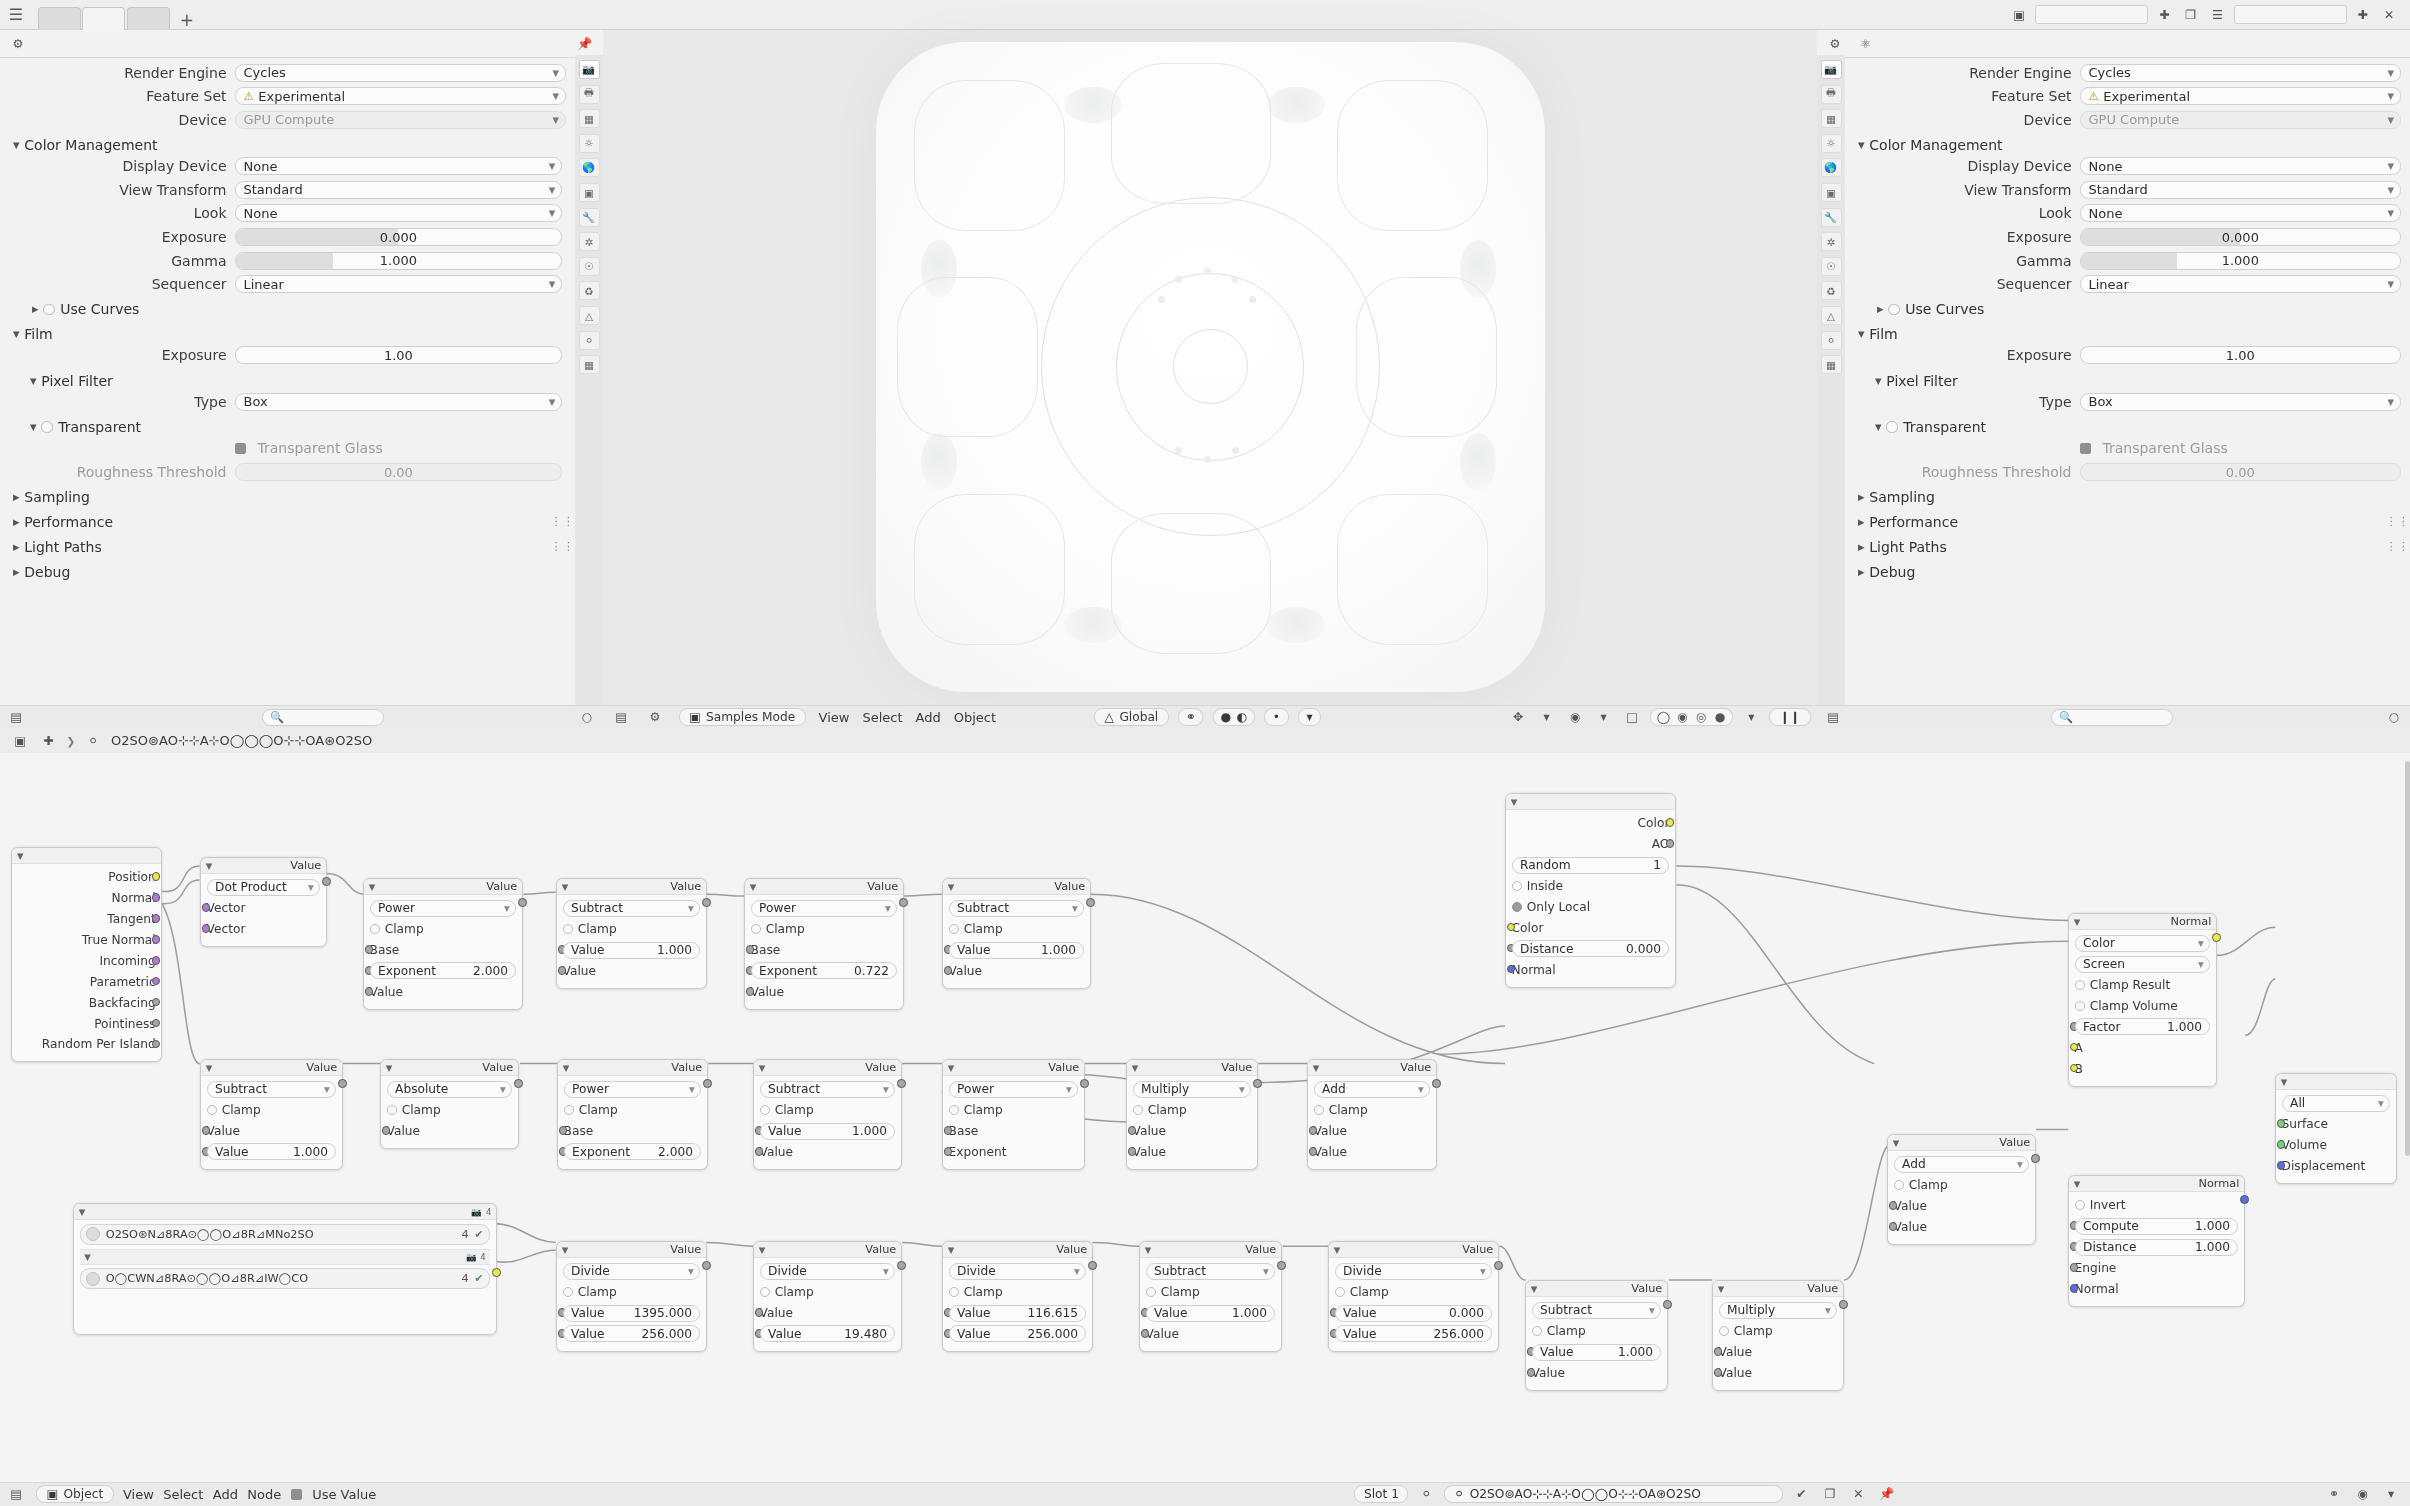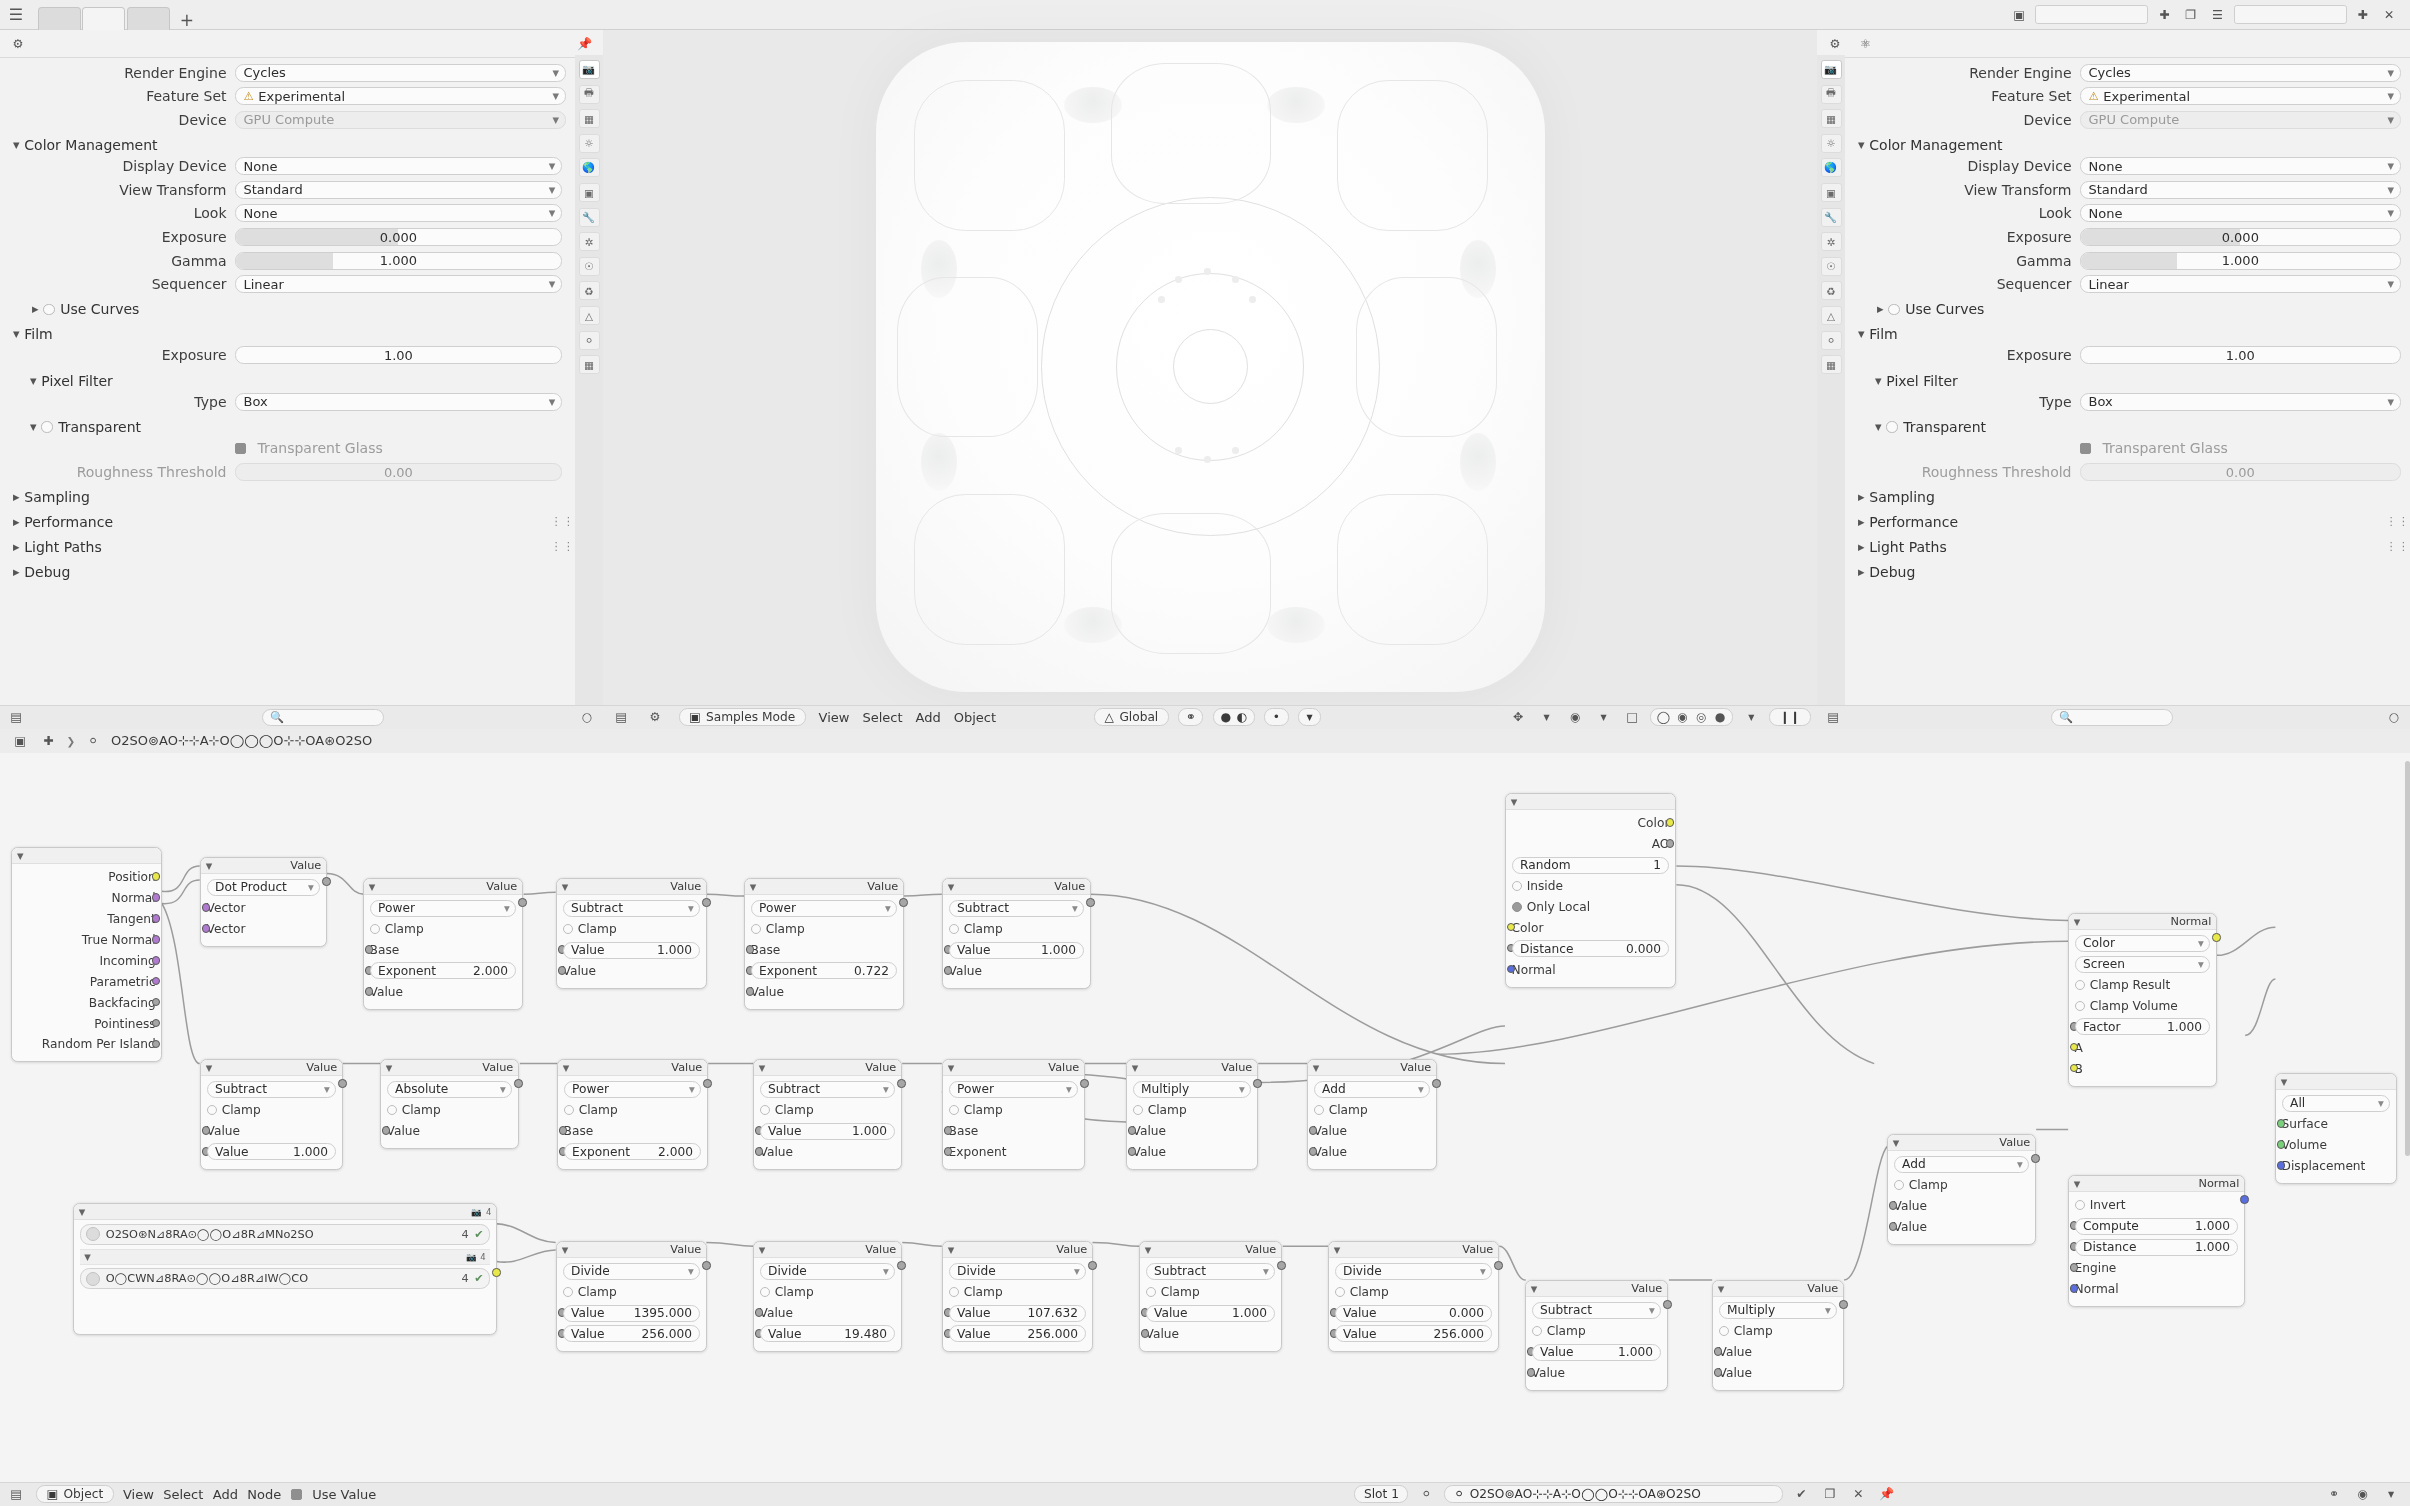--- a/index.html
+++ b/index.html
@@ -1403,21 +1403,21 @@
             </div>
           </div>
         <div class="nrow">
             <span class="ncircle"></span>
             <span class="nlabel" style="margin-left:4.7px;">Clamp</span>
           </div>
         <div class="nrow">
             <span class="sock in s-gray" style="top:4.7px;"></span>
             <div class="nfield split">
               <span>Value</span>
-              <span>107.632</span>
+              <span>116.615</span>
             </div>
           </div>
         <div class="nrow">
             <span class="sock in s-gray" style="top:4.7px;"></span>
             <div class="nfield split">
               <span>Value</span>
               <span>256.000</span>
             </div>
           </div>
       </div>

